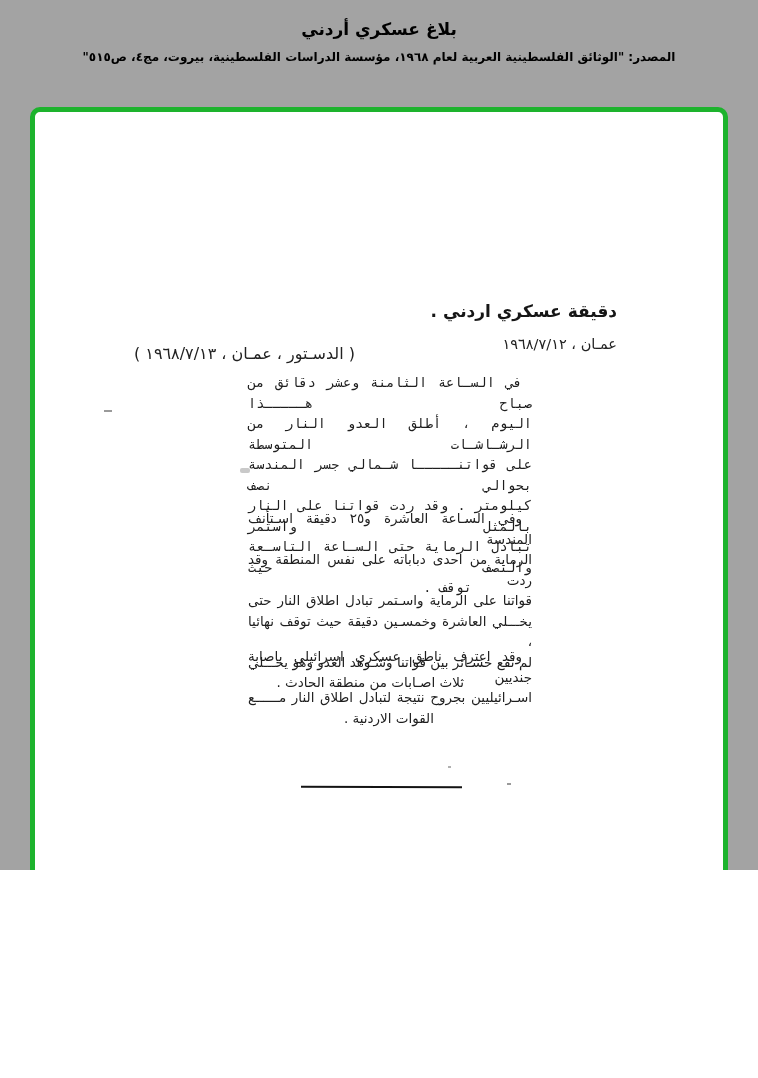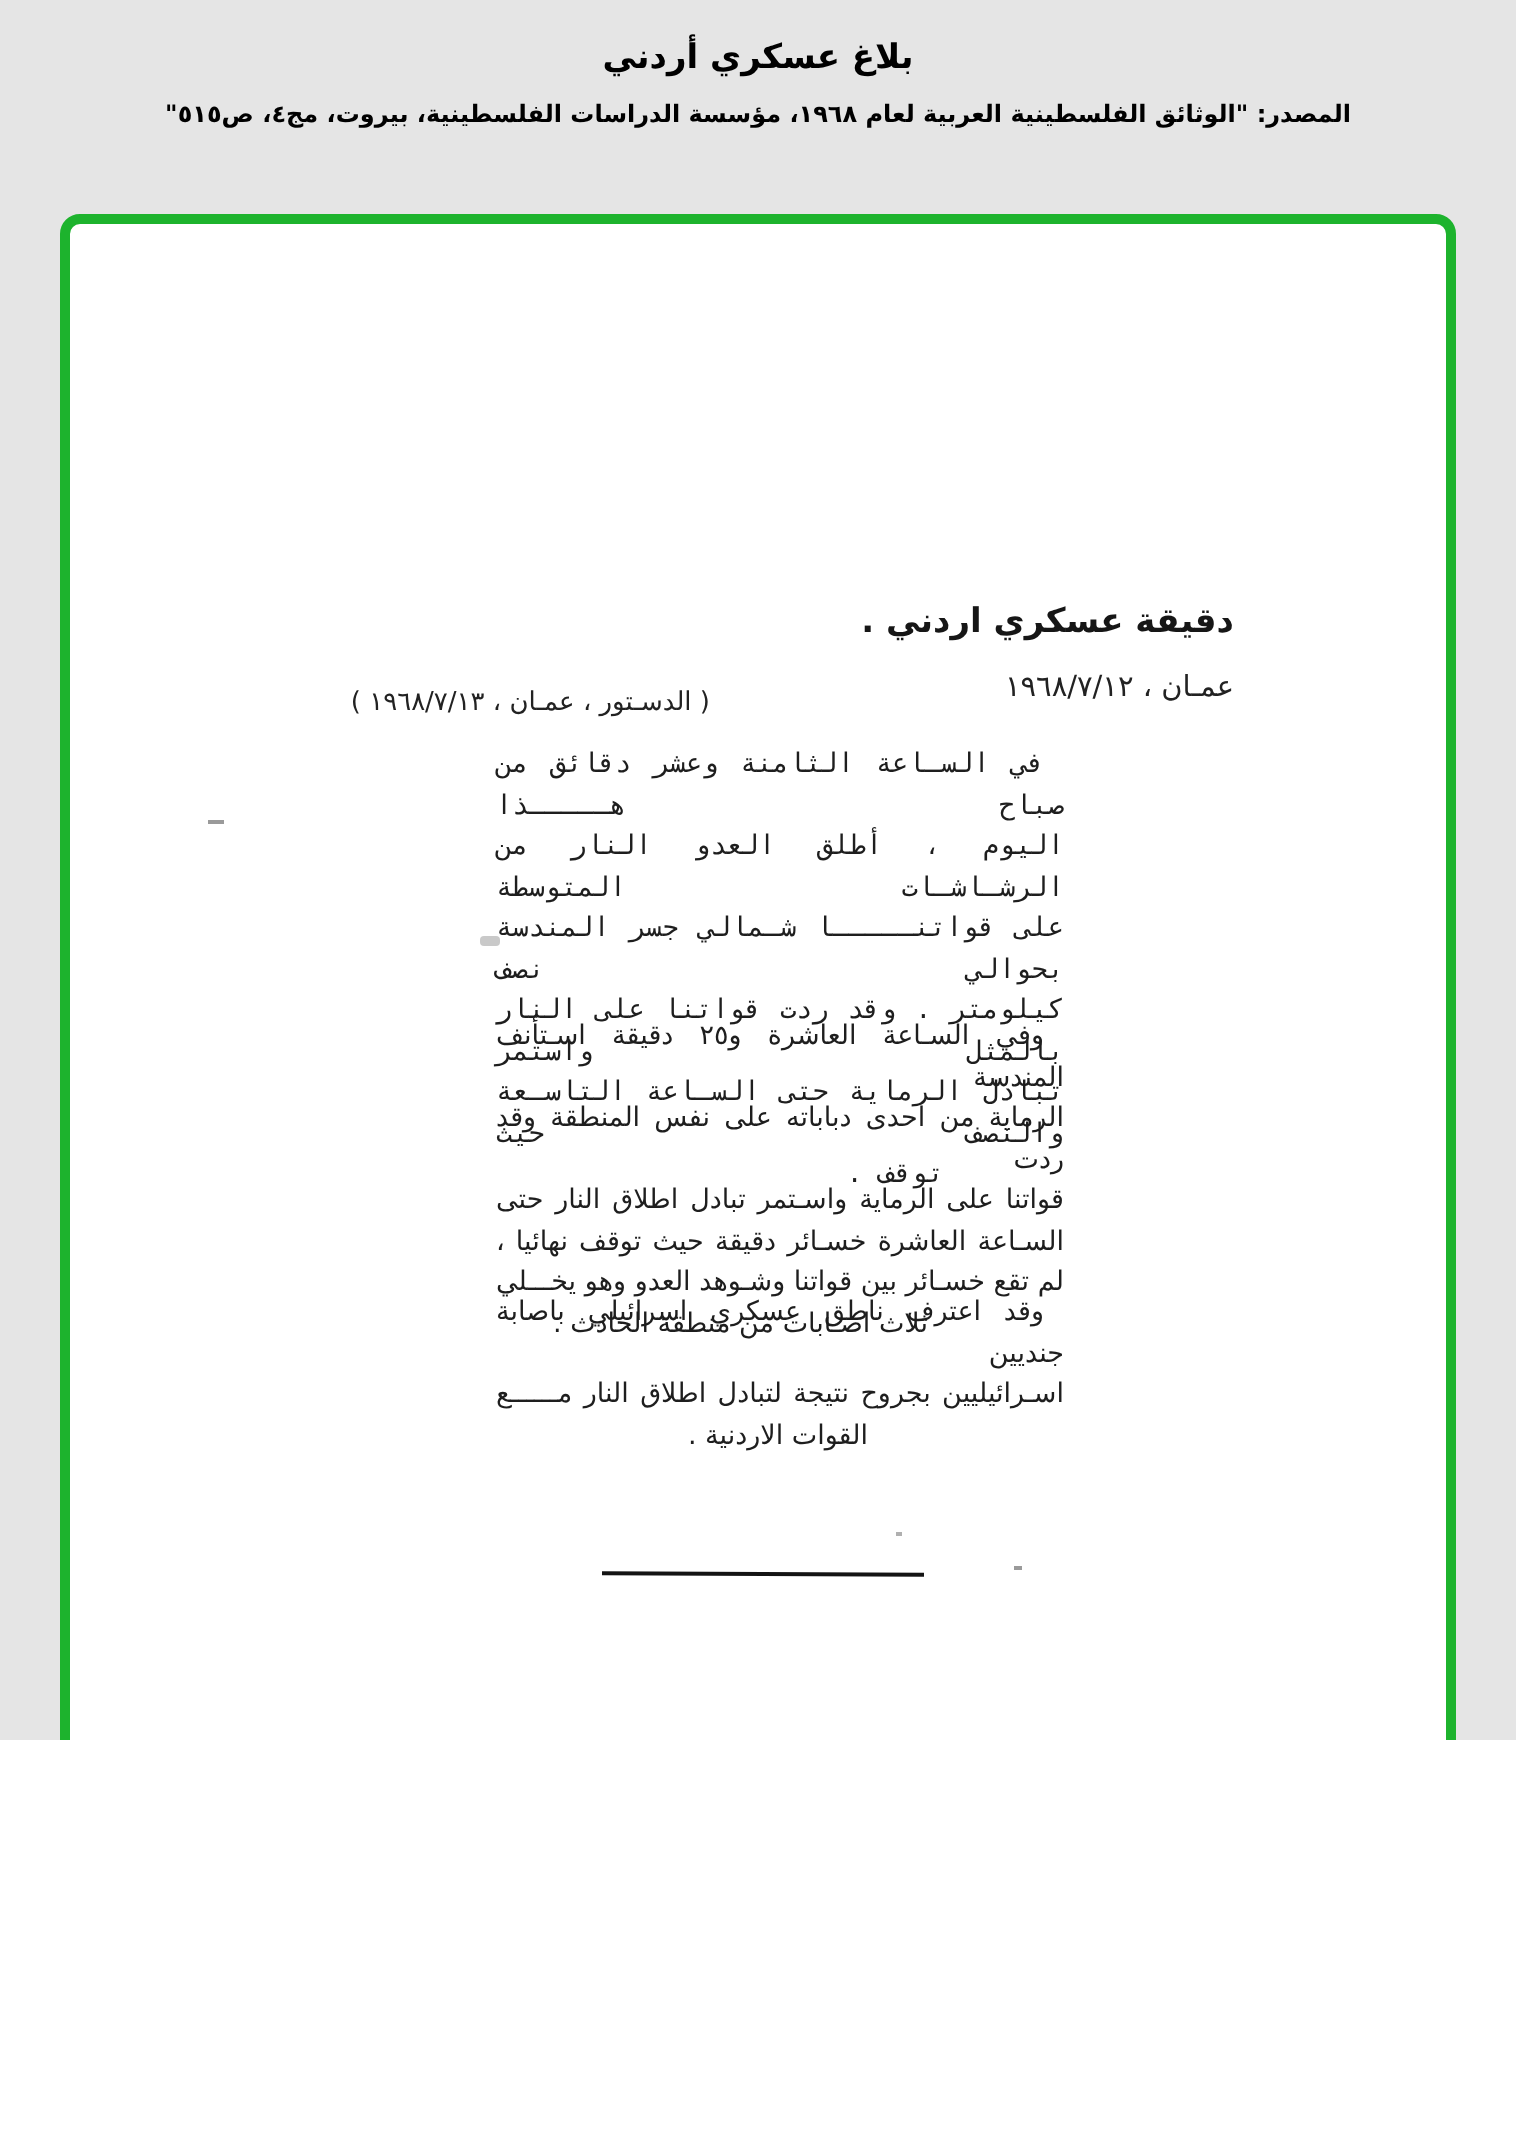--- a/index.html
+++ b/index.html
@@ -1,19 +1,19 @@
 <!DOCTYPE html>
 <html lang="ar"><head>
 <meta charset="utf-8">
 <style>
   html,body{margin:0;padding:0;background:#ffffff;}
   .page{
     position:relative;
     width:758px;height:870px;
-    background:#e5e5e5;
+    background:#a3a3a3;
     font-family:"DejaVu Sans", sans-serif;
     color:#1b1b1b;
     overflow:hidden;
   }
   .rtl{direction:rtl;unicode-bidi:isolate;}
 
   
   .hdr-title{
     position:absolute;top:19px;left:0;right:0;
     text-align:center;font-size:17px;font-weight:bold;color:#000;
@@ -35,21 +35,21 @@
   .doc-title{
     position:absolute;top:301px;right:141px;
     font-size:17px;font-weight:bold;color:#161616;
   }
   .doc-date{
     position:absolute;top:336px;right:141px;
     font-size:14.5px;color:#222;
   }
   .doc-citation{
     position:absolute;top:344px;right:403px;
-    font-size:13px;color:#222;white-space:nowrap;
+    font-size:16px;color:#222;white-space:nowrap;
   }
 
   .para{
     position:absolute;right:226px;width:284px;
     font-size:13.5px;line-height:20.5px;color:#1e1e1e;
   }
   .p1{top:374px;font-family:Liberation Mono, monospace;}
   .p2{top:508px;}
   .p3{top:646px;}
 
@@ -91,21 +91,21 @@
     <div class="ln">على قواتنـــــا شـمالي جسر المندسة بحوالي نصف</div>
     <div class="ln">كيلومتر . وقد ردت قواتنا على النار بالمثل واستمر</div>
     <div class="ln">تبادل الرماية حتى السـاعة التاسـعة والنصف حيث</div>
     <div class="ln last">توقف .</div>
   </div>
 
   <div class="para p2 rtl">
     <div class="ln first">وفي السـاعة العاشرة و٢٥ دقيقة اسـتأنف المندسة</div>
     <div class="ln">الرماية من احدى دباباته على نفس المنطقة وقد ردت</div>
     <div class="ln">قواتنا على الرماية واسـتمر تبادل اطلاق النار حتى</div>
-    <div class="ln">السـاعة العاشرة خسـائر دقيقة حيث توقف نهائيا ،</div>
+    <div class="ln">يخـــلي العاشرة وخمسـين دقيقة حيث توقف نهائيا ،</div>
     <div class="ln">لم تقع خسـائر بين قواتنا وشـوهد العدو وهو يخـــلي</div>
     <div class="ln last">ثلاث اصـابات من منطقة الحادث .</div>
   </div>
 
   <div class="para p3 rtl">
     <div class="ln first">وقد اعترف ناطق عسكري اسرائيلي باصابة جنديين</div>
     <div class="ln">اسـرائيليين بجروح نتيجة لتبادل اطلاق النار مــــــع</div>
     <div class="ln last">القوات الاردنية .</div>
   </div>
 

